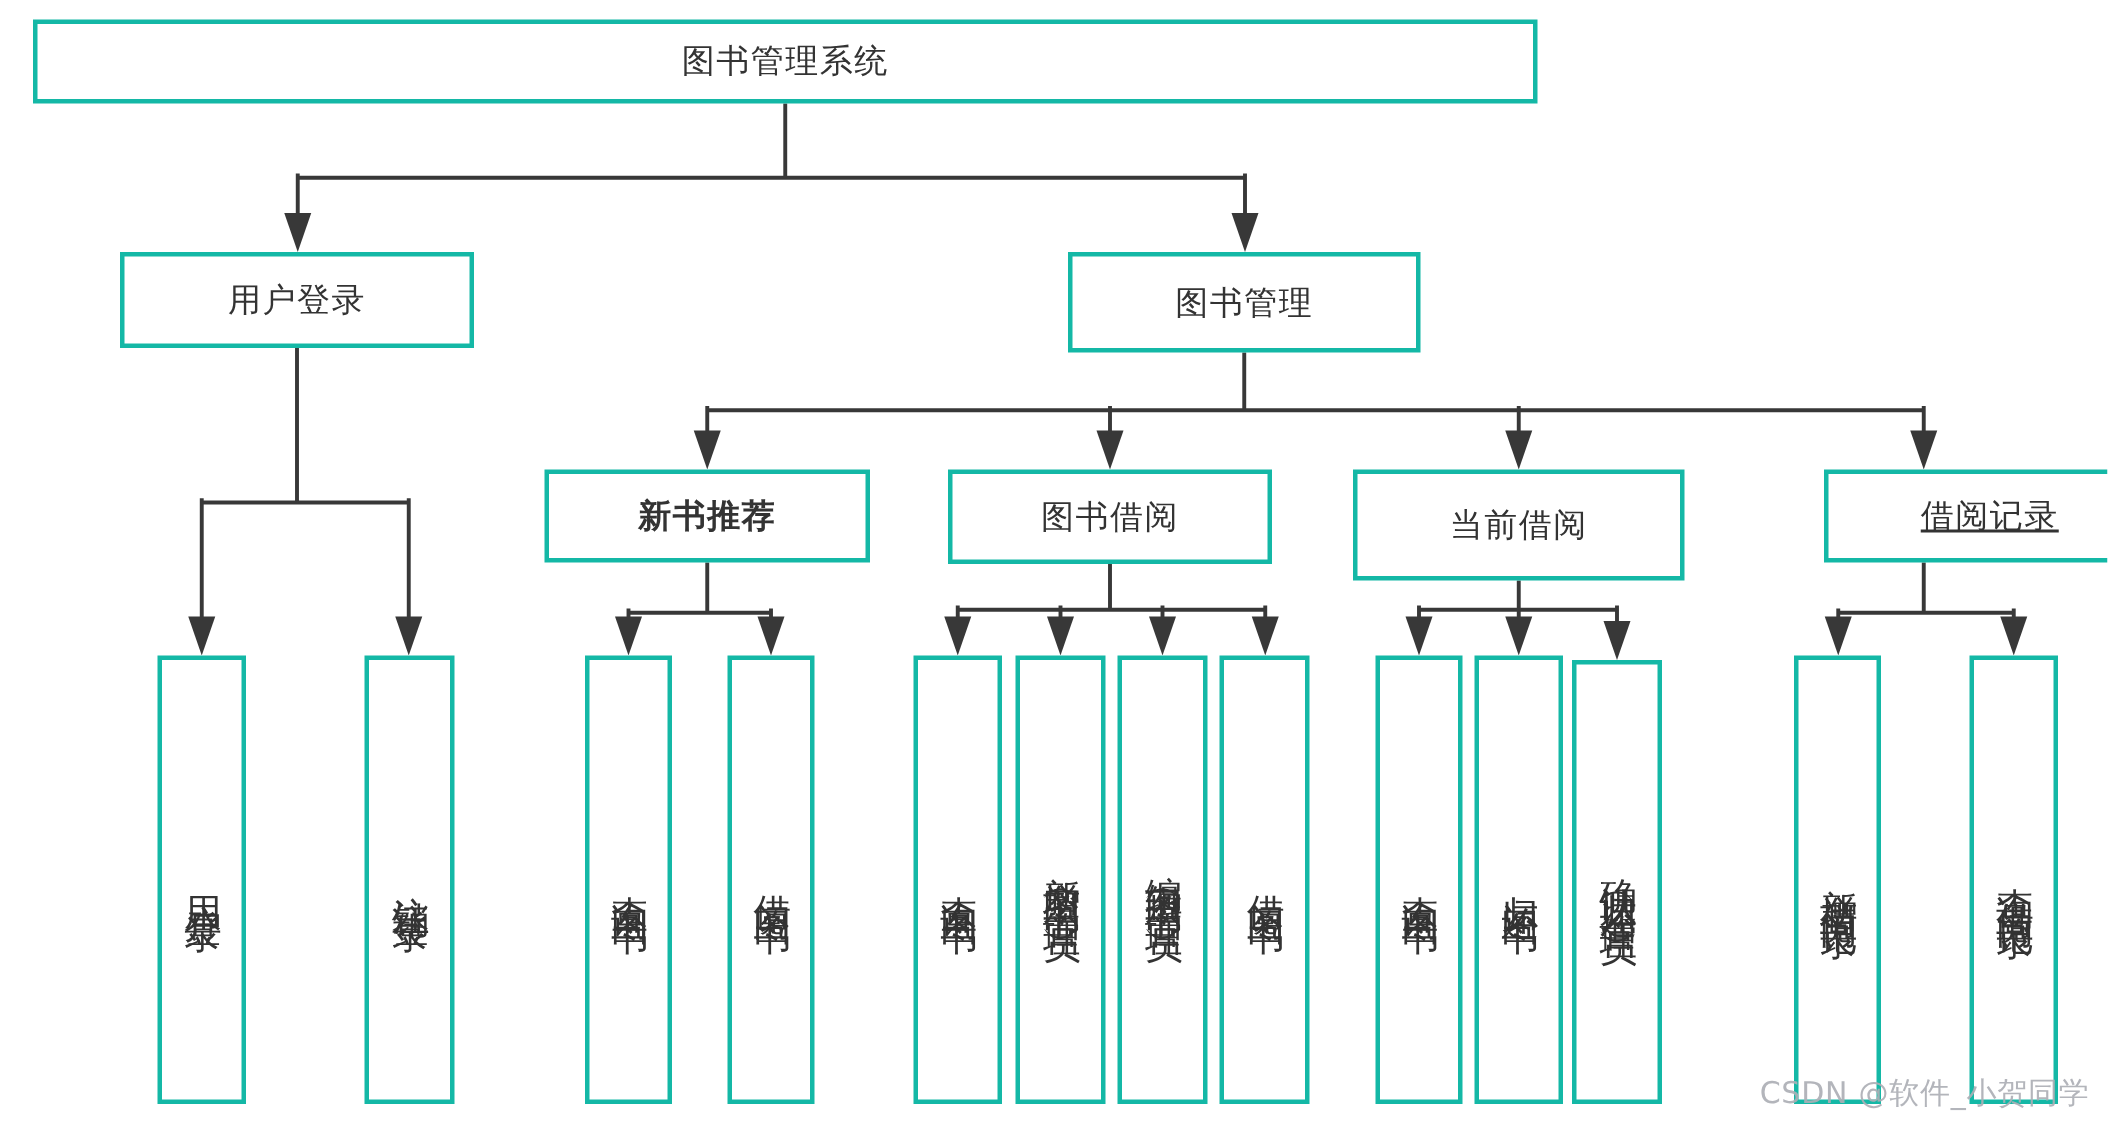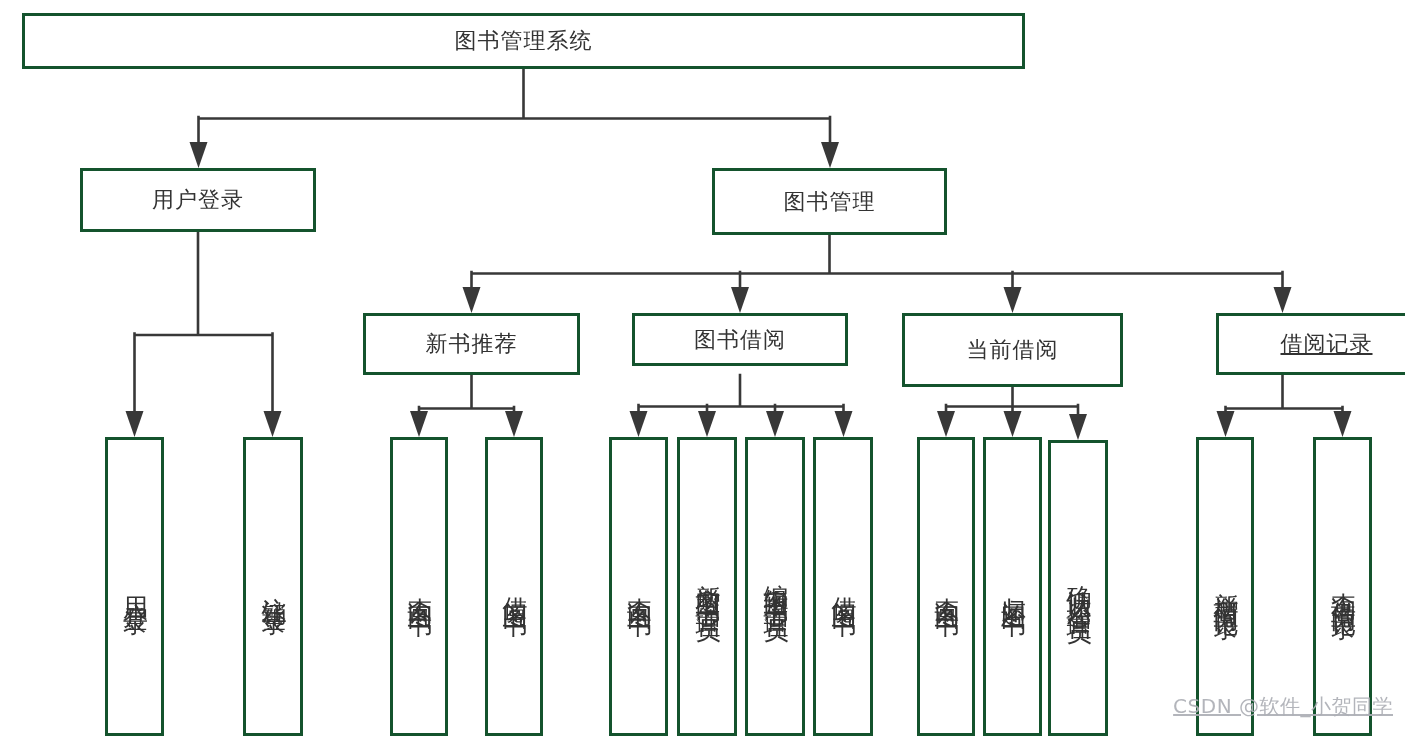--- a/index.html
+++ b/index.html
@@ -18,21 +18,21 @@
   }
   .connectors {
     position: absolute;
     left: 0;
     top: 0;
     width: 1405px;
     height: 747px;
   }
   .box {
     position: absolute;
-    border: 3px solid #14532d;
+    border: 3px solid #14b8a6;
     background: #ffffff;
     box-sizing: border-box;
     display: flex;
     align-items: center;
     justify-content: center;
     z-index: 2;
   }
   .hlabel {
     font-size: 22px;
     letter-spacing: 1px;
@@ -43,28 +43,27 @@
     writing-mode: vertical-rl;
     text-orientation: mixed;
     font-size: 25px;
     letter-spacing: 5px;
     line-height: 1.15;
     white-space: nowrap;
     color: #333333;
   }
   .watermark {
     position: absolute;
-    top: 693px;
+    top: 715px;
     right: 12px;
     font-size: 20px;
     letter-spacing: 0.5px;
     color: rgba(172, 175, 181, 0.92);
     z-index: 5;
     white-space: nowrap;
-    text-decoration: underline;
   }
 </style>
 </head>
 <body>
 
 <div class="canvas">
 
   <svg class="connectors" viewBox="0 0 1405 747" xmlns="http://www.w3.org/2000/svg">
     <g stroke="#383838" stroke-width="2.6" fill="none" stroke-linecap="square">
 
@@ -109,24 +108,24 @@
     <span class="hlabel">图书管理系统</span>
   </div>
 
   <div class="box" style="left:80px; top:168px; width:236px; height:64px;">
     <span class="hlabel">用户登录</span>
   </div>
   <div class="box" style="left:712px; top:168px; width:235px; height:67px;text-align:right;">
     <span class="hlabel">图书管理</span>
   </div>
 
-  <div class="box" style="left:363px; top:313px; width:217px; height:62px;">
+  <div class="box" style="left:363px; top:313px; width:217px; height:62px;font-weight:bold;">
     <span class="hlabel">新书推荐</span>
   </div>
-  <div class="box" style="left:632px; top:313px; width:216px; height:53px;">
+  <div class="box" style="left:632px; top:313px; width:216px; height:63px;">
     <span class="hlabel">图书借阅</span>
   </div>
   <div class="box" style="left:902px; top:313px; width:221px; height:74px;">
     <span class="hlabel">当前借阅</span>
   </div>
   <div class="box" style="left:1216px; top:313px; width:221px; height:62px;text-decoration:underline;">
     <span class="hlabel">借阅记录</span>
   </div>
 
   <div class="box" style="left:105px; top:437px; width:59px; height:299px;">

